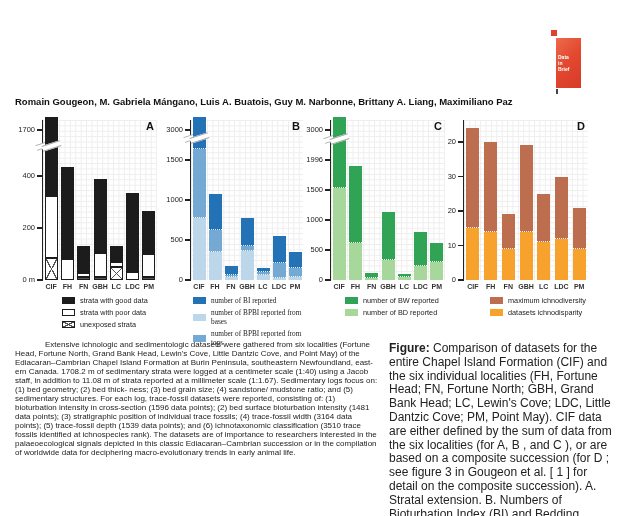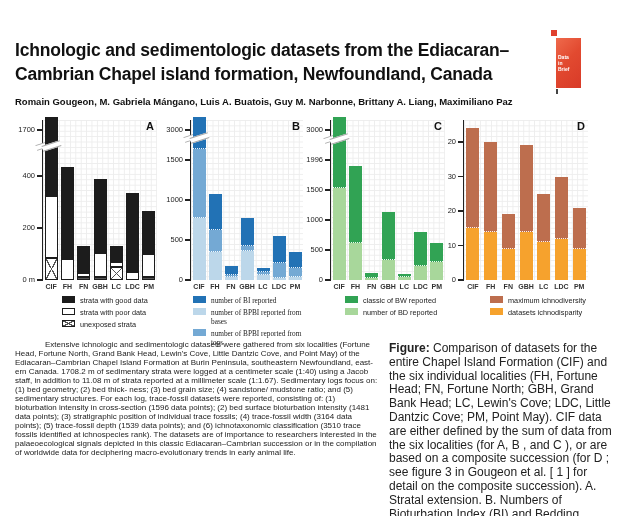--- a/index.html
+++ b/index.html
@@ -26,39 +26,38 @@
   .ticklabel{position:absolute;left:-45px;width:37px;text-align:right;font-size:7.5px;color:#222;}
   .cat{position:absolute;width:26px;text-align:center;font-size:7px;font-weight:600;color:#333;top:163px;}
   .seg{position:absolute;box-sizing:border-box;}
   .seg.outline{background:#fff;border:1px solid #1c1c1c;}
   .seg.cross{background-color:#fff;border:1px solid #1c1c1c;
      background-image:linear-gradient(to top right,transparent calc(50% - 0.6px),#555 calc(50% - 0.6px),#555 calc(50% + 0.6px),transparent calc(50% + 0.6px)),
                       linear-gradient(to bottom right,transparent calc(50% - 0.6px),#555 calc(50% - 0.6px),#555 calc(50% + 0.6px),transparent calc(50% + 0.6px));}
   .brk{position:absolute;height:4px;background:#fff;border-top:1.2px solid #a8a8a8;
        border-bottom:1.2px solid #a8a8a8;transform:rotate(-18deg);}
   .legend{margin-top:16px;}
-  .legend-row{display:flex;margin-bottom:3px;}
+  .legend-row{display:flex;align-items:center;margin-bottom:3px;}
   .legend-swatch{width:13px;height:7px;margin-right:5px;box-sizing:border-box;flex:0 0 13px;}
   .legend-swatch.outline{background:#fff;border:1px solid #1c1c1c;}
   .legend-swatch.cross{background-color:#fff;border:1px solid #1c1c1c;
      background-image:linear-gradient(to top right,transparent calc(50% - 0.6px),#555 calc(50% - 0.6px),#555 calc(50% + 0.6px),transparent calc(50% + 0.6px)),
                       linear-gradient(to bottom right,transparent calc(50% - 0.6px),#555 calc(50% - 0.6px),#555 calc(50% + 0.6px),transparent calc(50% + 0.6px));}
   .legend-label{font-size:7.3px;color:#222;}
   
   .abstract{position:absolute;left:15px;top:340px;width:364px;font-size:8px;line-height:1.13;
             color:#222;text-indent:30px;margin:0;}
   .caption{position:absolute;left:389px;top:342px;width:223px;font-size:12px;line-height:1.15;
            color:#222;margin:0;}
 </style>
 </head>
 <body>
 
 <div class="page">
 
-  <h1 class="title">Ichnologic and sedimentologic datasets from the Ediacaran–Cambrian Chapel island formation, Newfoundland, Canada</h1>
 
   <div class="logo">
     <div class="logo-sq"></div>
     <div class="logo-book">
       <div class="logo-title">Data in Brief</div>
     </div>
     <div class="logo-mark"></div>
   </div>
 
   <div class="authors">Romain Gougeon, M. Gabriela Mángano, Luis A. Buatois, Guy M. Narbonne, Brittany A. Liang, Maximiliano Paz</div>
@@ -213,21 +212,21 @@
           <div class="seg solid" style="left: 83.0714px; width: 13px; bottom: 0px; height: 14.4px; background: rgb(168, 215, 155); z-index: 2;"></div>
           <div class="seg solid" style="left: 83.0714px; width: 13px; bottom: 14.4px; height: 33.6px; background: rgb(49, 163, 84); border-bottom: 1px dotted rgba(255, 255, 255, 0.9); z-index: 2;"></div>
           <div class="cat" style="left: 76.5714px;">LDC</div>
           <div class="seg solid" style="left: 99.3571px; width: 13px; bottom: 0px; height: 18px; background: rgb(168, 215, 155); z-index: 2;"></div>
           <div class="seg solid" style="left: 99.3571px; width: 13px; bottom: 18px; height: 18.6px; background: rgb(49, 163, 84); border-bottom: 1px dotted rgba(255, 255, 255, 0.9); z-index: 2;"></div>
           <div class="cat" style="left: 92.8571px;">PM</div>
         </div>
         <div class="legend" style="margin-left: 43px;">
           <div class="legend-row">
             <span class="legend-swatch solid" style="background: rgb(49, 163, 84);"></span>
-            <span class="legend-label">classic of BW reported</span>
+            <span class="legend-label">number of BW reported</span>
           </div>
           <div class="legend-row">
             <span class="legend-swatch solid" style="background: rgb(168, 215, 155);"></span>
             <span class="legend-label">number of BD reported</span>
           </div>
         </div>
       </div>
       <div class="chart" style="left: 436px; width: 159px;">
         <div class="plot" style="margin-left: 27px; width: 124px;">
           <div class="panel-label">D</div>

